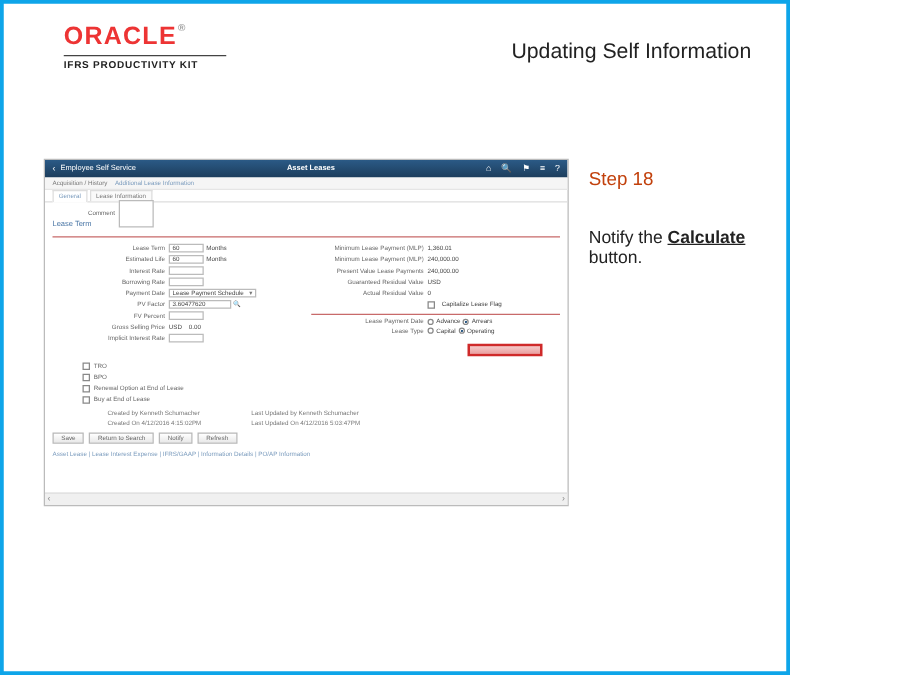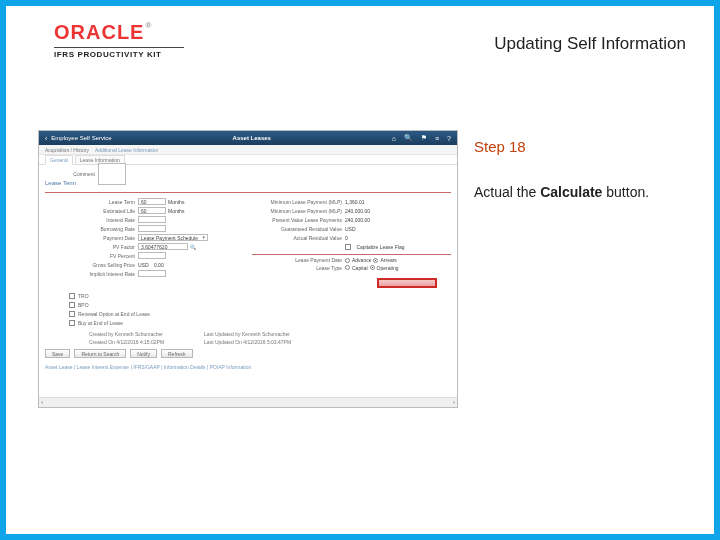--- a/index.html
+++ b/index.html
@@ -7,24 +7,24 @@
     margin: 0;
     padding: 0;
     width: 720px;
     height: 540px;
     background: #fff;
     font-family: Arial, Helvetica, sans-serif;
     color: #222;
     position: relative;
   }
   .page {
-    width: 720px;
+    width: 632px;
     height: 540px;
     position: relative;
-    border: 6px solid #0ea5e9;
+    border: 3px solid #0ea5e9;
   }
   .brand {
     position: absolute;
     left: 48px;
     top: 16px;
     width: 140px;
   }
   .brand-oracle {
     font-family: "Trebuchet MS", Arial, sans-serif;
     font-size: 20px;
@@ -66,21 +66,21 @@
     font-size: 15px;
     color: #c2410c;
   }
   .instruction {
     position: absolute;
     left: 468px;
     top: 178px;
     font-size: 14px;
     color: #222;
   }
-  .instruction .strong { font-weight: 700; }
+  .instruction .strong { font-weight: 700; text-decoration: underline; }
 
   .shot {
     position: absolute;
     left: 32px;
     top: 124px;
     width: 420px;
     height: 278px;
     border: 1px solid #bbb;
     background: #fff;
     overflow: hidden;
@@ -254,21 +254,21 @@
     </span>
     <hr class="brand-rule">
     <div class="brand-sub">IFRS PRODUCTIVITY KIT</div>
   </div>
 
   <div class="doc-title">Updating Self Information</div>
 
   <div class="step-label">Step 18</div>
 
   <div class="instruction">
-    <span>Actual the </span><span class="strong">Calculate</span><span> button.</span>
+    <span>Notify the </span><span class="strong">Calculate</span><span> button.</span>
   </div>
 
   <div class="shot">
 
     <div class="app-header">
       <div class="left">
         <span class="chev-left">‹</span>
         <span>Employee Self Service</span>
       </div>
       <div class="center">Asset Leases</div>

